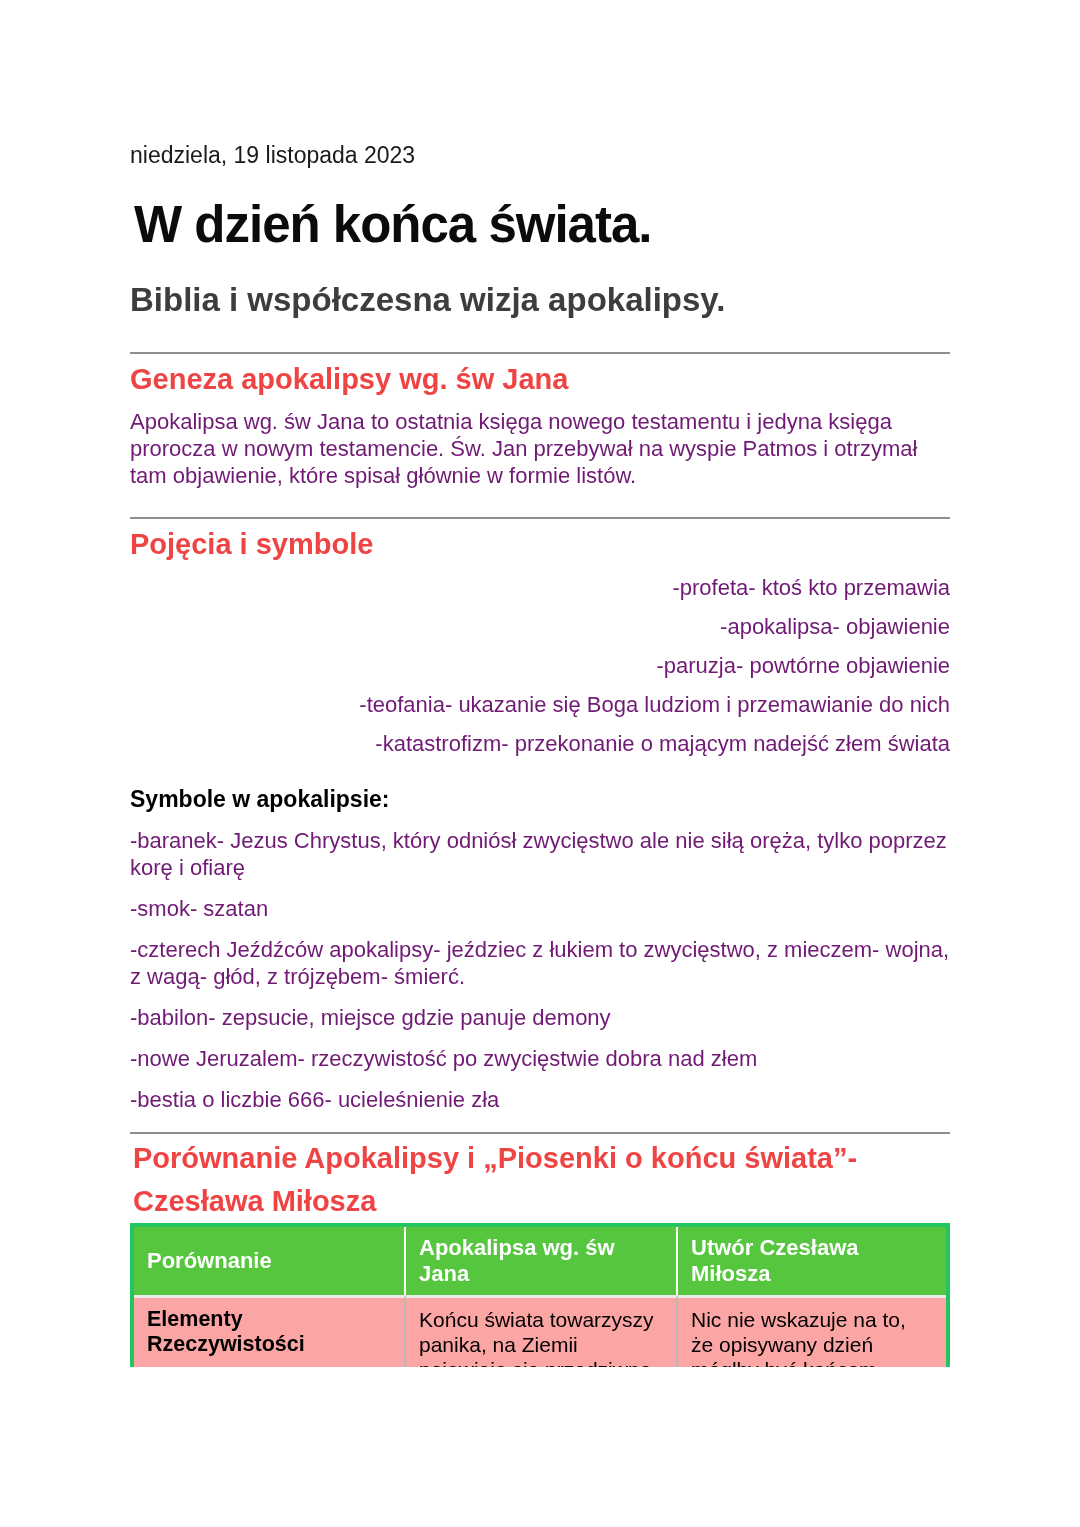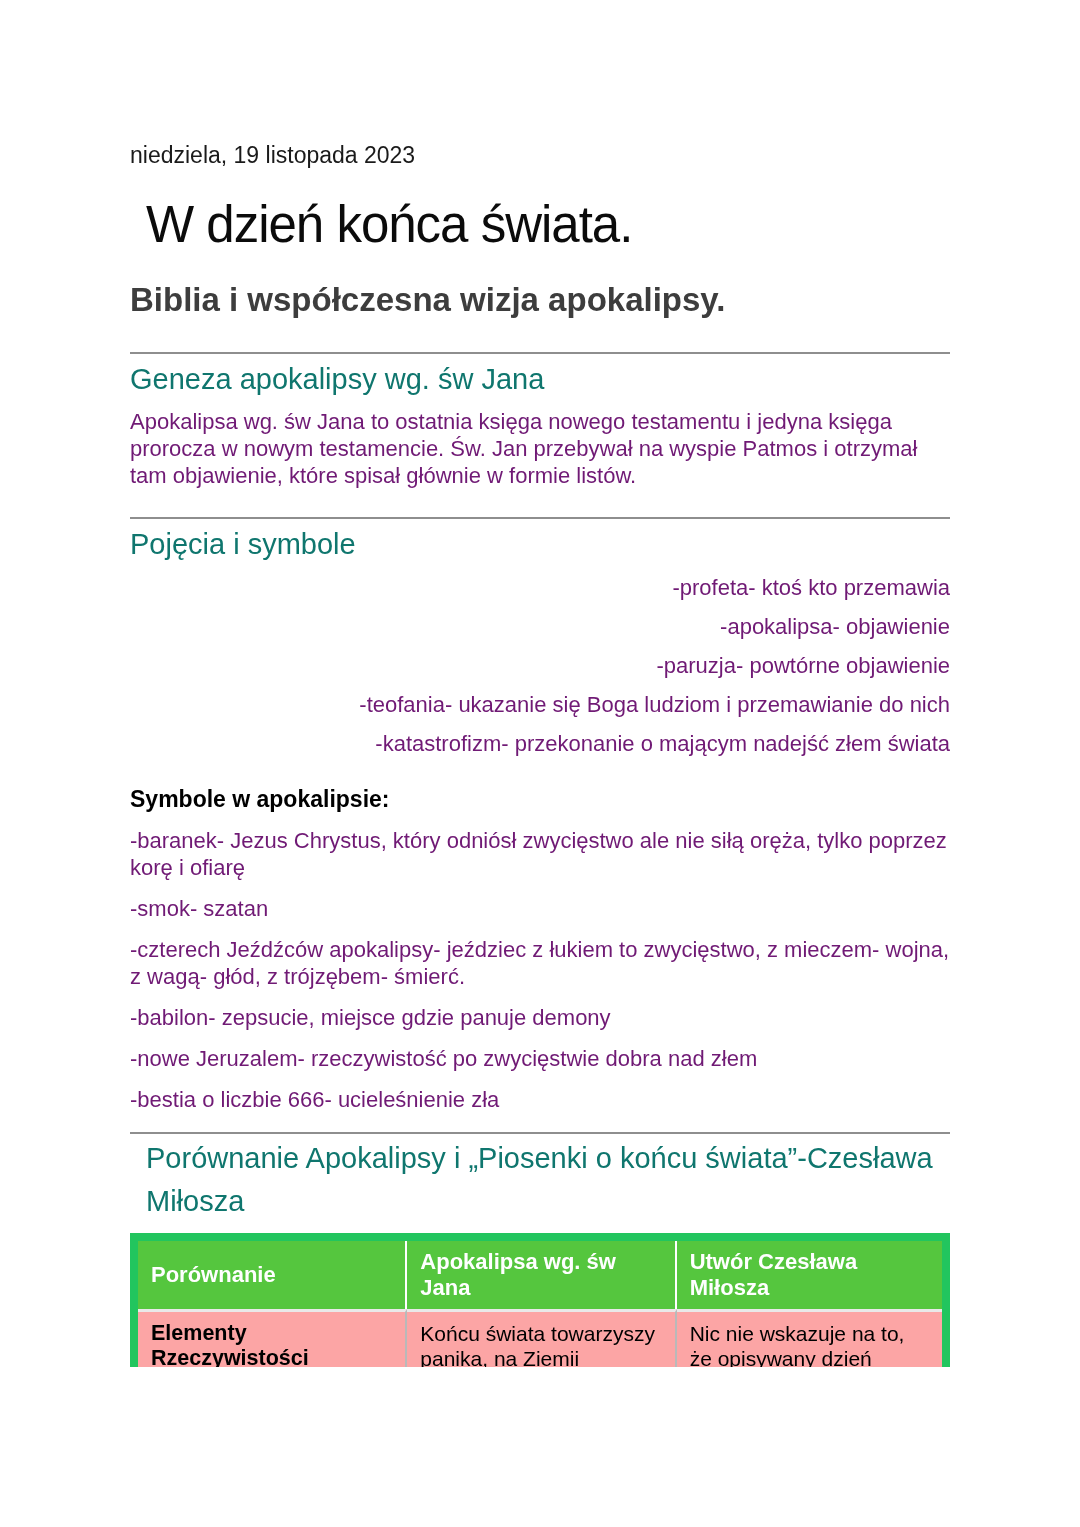--- a/index.html
+++ b/index.html
@@ -7,37 +7,36 @@
     position:relative;
     width:1080px;height:1367px;
     background:#ffffff;
     box-sizing:border-box;
     padding:142px 130px 0 130px;
     font-family:"Liberation Sans","DejaVu Sans",sans-serif;
     color:#000;
     overflow:hidden;
   }
   .date{font-size:23px;line-height:27px;color:#1a1a1a;margin:0 0 27px 0;}
-  .title{font-size:51px;line-height:58px;font-weight:normal;letter-spacing:-1px;color:#0b0b0b;margin:0 0 26px 16px;}
+  .title{font-size:51px;line-height:58px;font-weight:bold;letter-spacing:-1px;color:#0b0b0b;margin:0 0 26px 4px;}
   .subtitle{font-size:33px;line-height:40px;font-weight:bold;color:#3d3d3d;margin:0 0 32px 0;}
   hr.rule{border:none;border-top:2px solid #8e8e8e;margin:0;}
-  h2.green{font-size:29px;line-height:43px;font-weight:400;color:#0f766e;margin:4px 0 0 0;}
+  h2.green{font-size:29px;line-height:43px;font-weight:700;color:#ef4444;margin:4px 0 0 0;}
   .body-text{font-size:22px;line-height:27px;font-weight:400;color:#701a75;margin:7px 0 0 0;}
   .para{margin:7px 0 28px 0;max-width:830px;}
   .list p{margin:12px 0 0 0;text-align:right;}
   .list p.first{margin-top:8px;}
   .bold-sub{font-size:23px;line-height:27px;font-weight:bold;margin:29px 0 0 0;}
   .sym p{margin:14px 0 0 0;max-width:830px;}
   .gap-before-rule{height:19px;}
-  h2.green.wrap{max-width:870px;margin:3px 0 0 16px;}
+  h2.green.wrap{max-width:870px;margin:3px 0 0 3px;}
   .cmp-table{
     width:100%;
     border-collapse:separate;border-spacing:0;
-    border:8px solid #22c55e;
-    margin-top:10px;
+    border:4px solid #22c55e;
   }
   .cmp-table th{
     background:#55c63e;
     color:#ffffff;
     font-size:22px;line-height:26px;font-weight:bold;
     text-align:left;
     padding:8px 13px;
     border-right:2px solid #ffffff;
   }
   .cmp-table th:last-child{border-right:none;}

